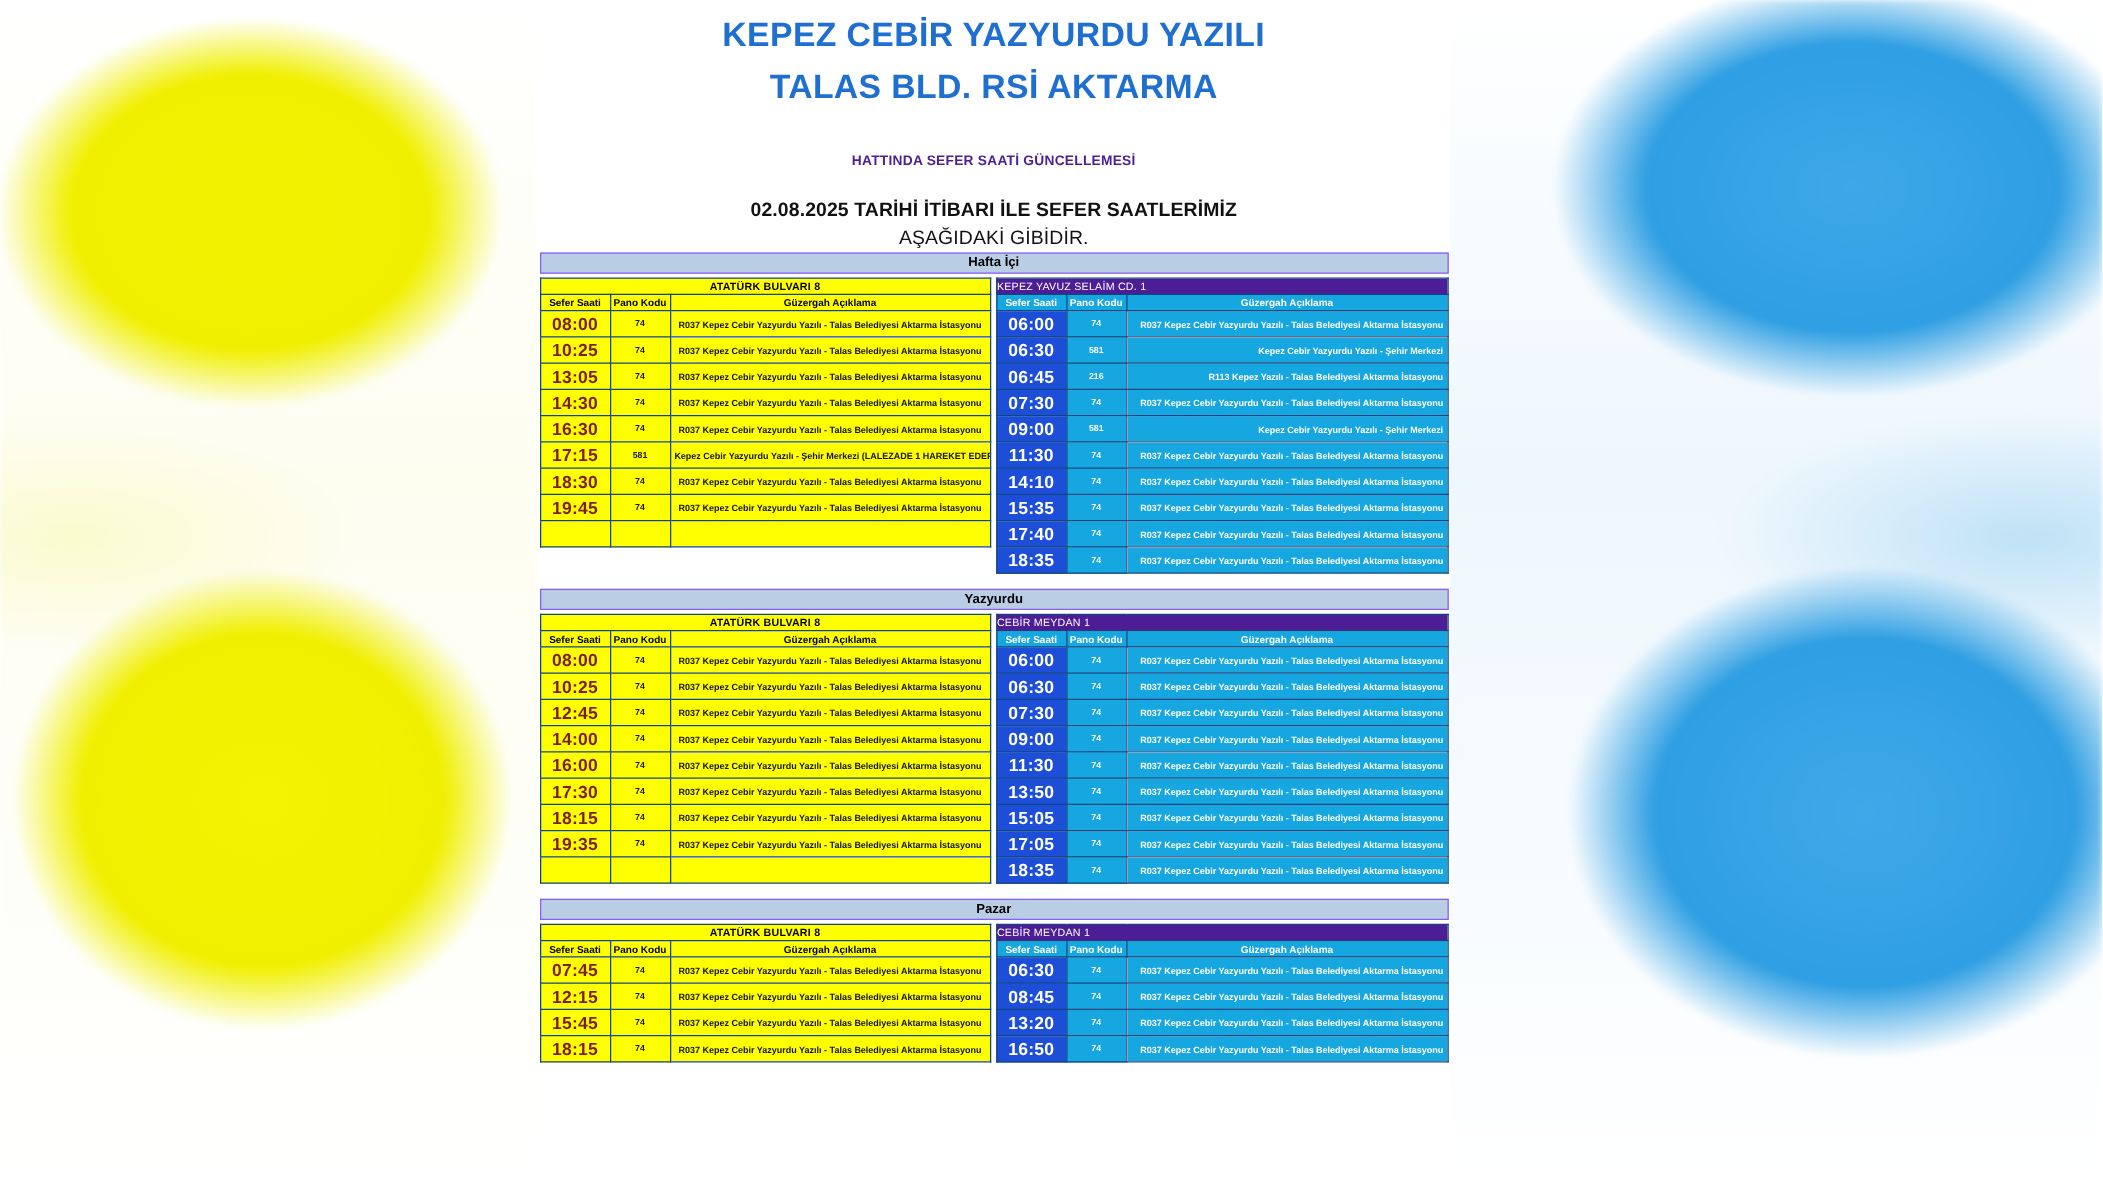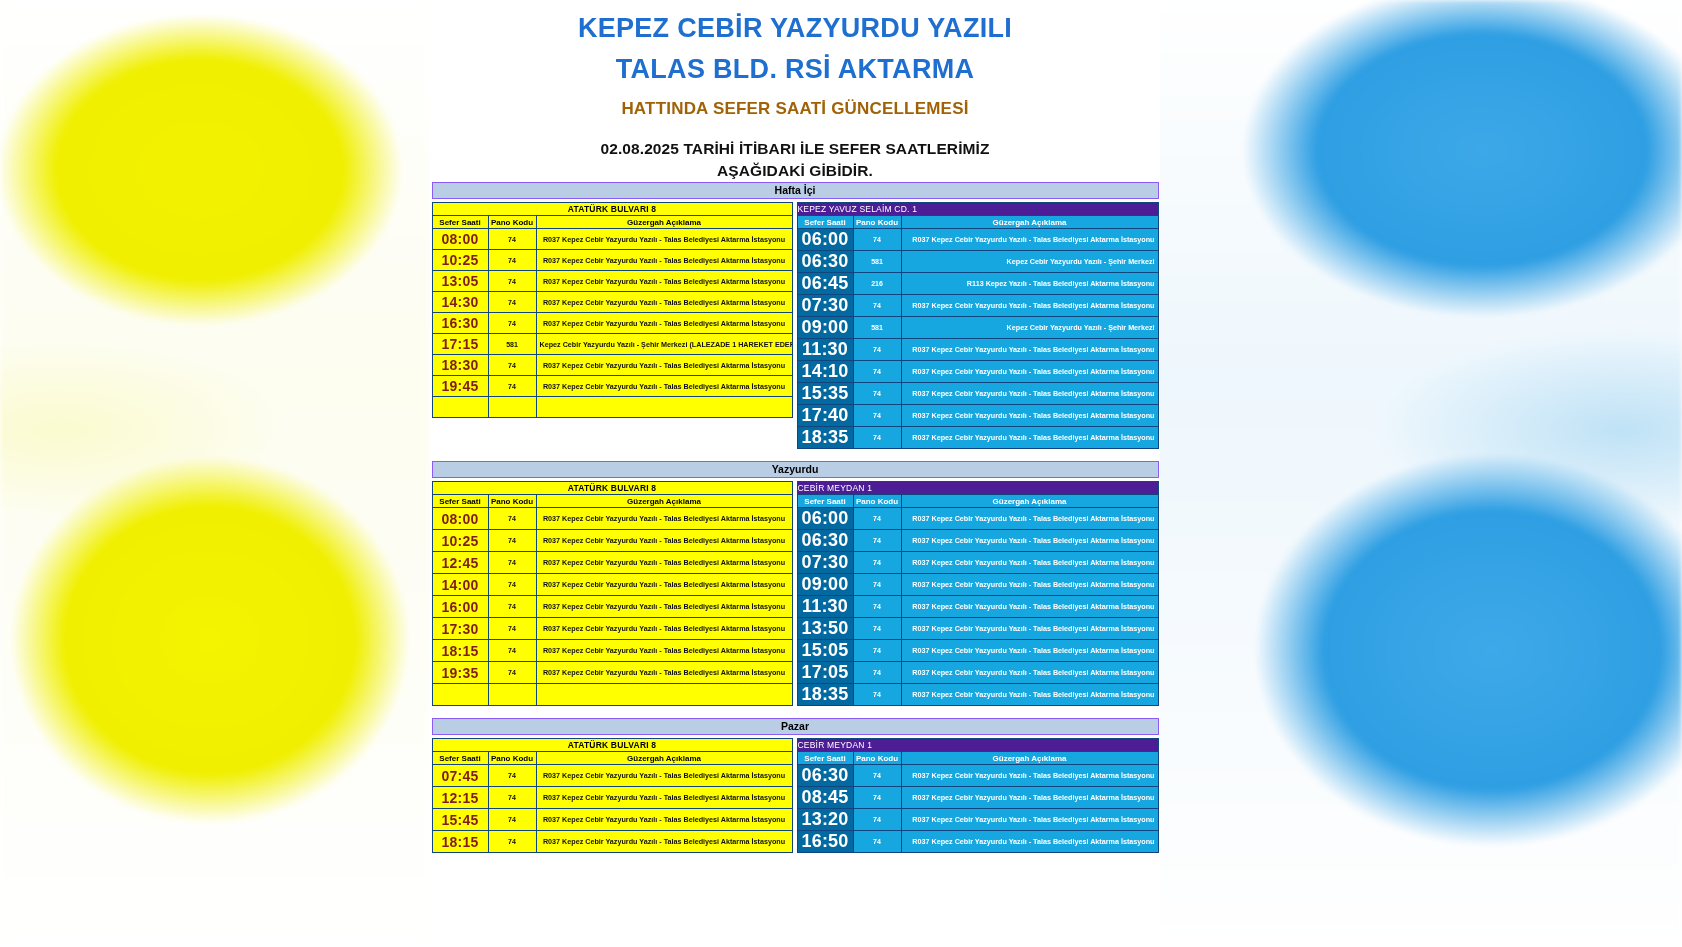--- a/index.html
+++ b/index.html
@@ -34,29 +34,29 @@
     z-index:3;
   }
 
   
   .hd-wrap{padding-top:8px;text-align:center;}
   .h-main{
     color:#1f6fd0;font-weight:bold;font-size:27px;letter-spacing:.3px;
     line-height:41px;white-space:nowrap;
   }
   .h-sub1{
-    color:#a16207;font-weight:bold;font-size:17px;letter-spacing:.2px;
-    margin-top:8px;line-height:22px;
+    color:#4c1d95;font-weight:bold;font-size:11px;letter-spacing:.2px;
+    margin-top:28px;line-height:22px;
   }
   .h-sub2{
     color:#111111;font-weight:bold;font-size:15.5px;letter-spacing:.1px;
     margin-top:18px;line-height:22px;
   }
   .h-sub3{
-    color:#111111;font-weight:bold;font-size:15.5px;letter-spacing:.1px;
+    color:#111111;font-weight:normal;font-size:15.5px;letter-spacing:.1px;
     line-height:22px;
   }
 
   
   .block{margin:0 auto;width:727px;}
   .block + .block{margin-top:12px;}
 
   .day-bar{
     background:#b9cde5;border:1px solid #8b5cf6;
     height:15px;line-height:15px;text-align:center;
@@ -93,21 +93,21 @@
   
   .right .stop-hd{
     background:#4c1d95;color:#ffffff;font-size:8.5px;font-weight:normal;
     text-align:left;height:12px;letter-spacing:.2px;
   }
   .right .col-hd{
     background:#16a7e0;color:#ffffff;font-size:8px;font-weight:bold;
     text-align:center;height:12px;
   }
   .right .c-time{
-    background:#0369a1;color:#ffffff;font-size:18px;font-weight:bold;
+    background:#1d4ed8;color:#ffffff;font-size:14px;font-weight:bold;
     text-align:center;height:20px;letter-spacing:.2px;
   }
   .right .c-code{
     background:#16a7e0;color:#ffffff;font-size:7px;font-weight:bold;
     text-align:center;
   }
   .right .c-desc{
     background:#16a7e0;color:#ffffff;font-size:7.2px;font-weight:bold;
     text-align:center;padding:0 3px;white-space:nowrap;overflow:hidden;
   }

